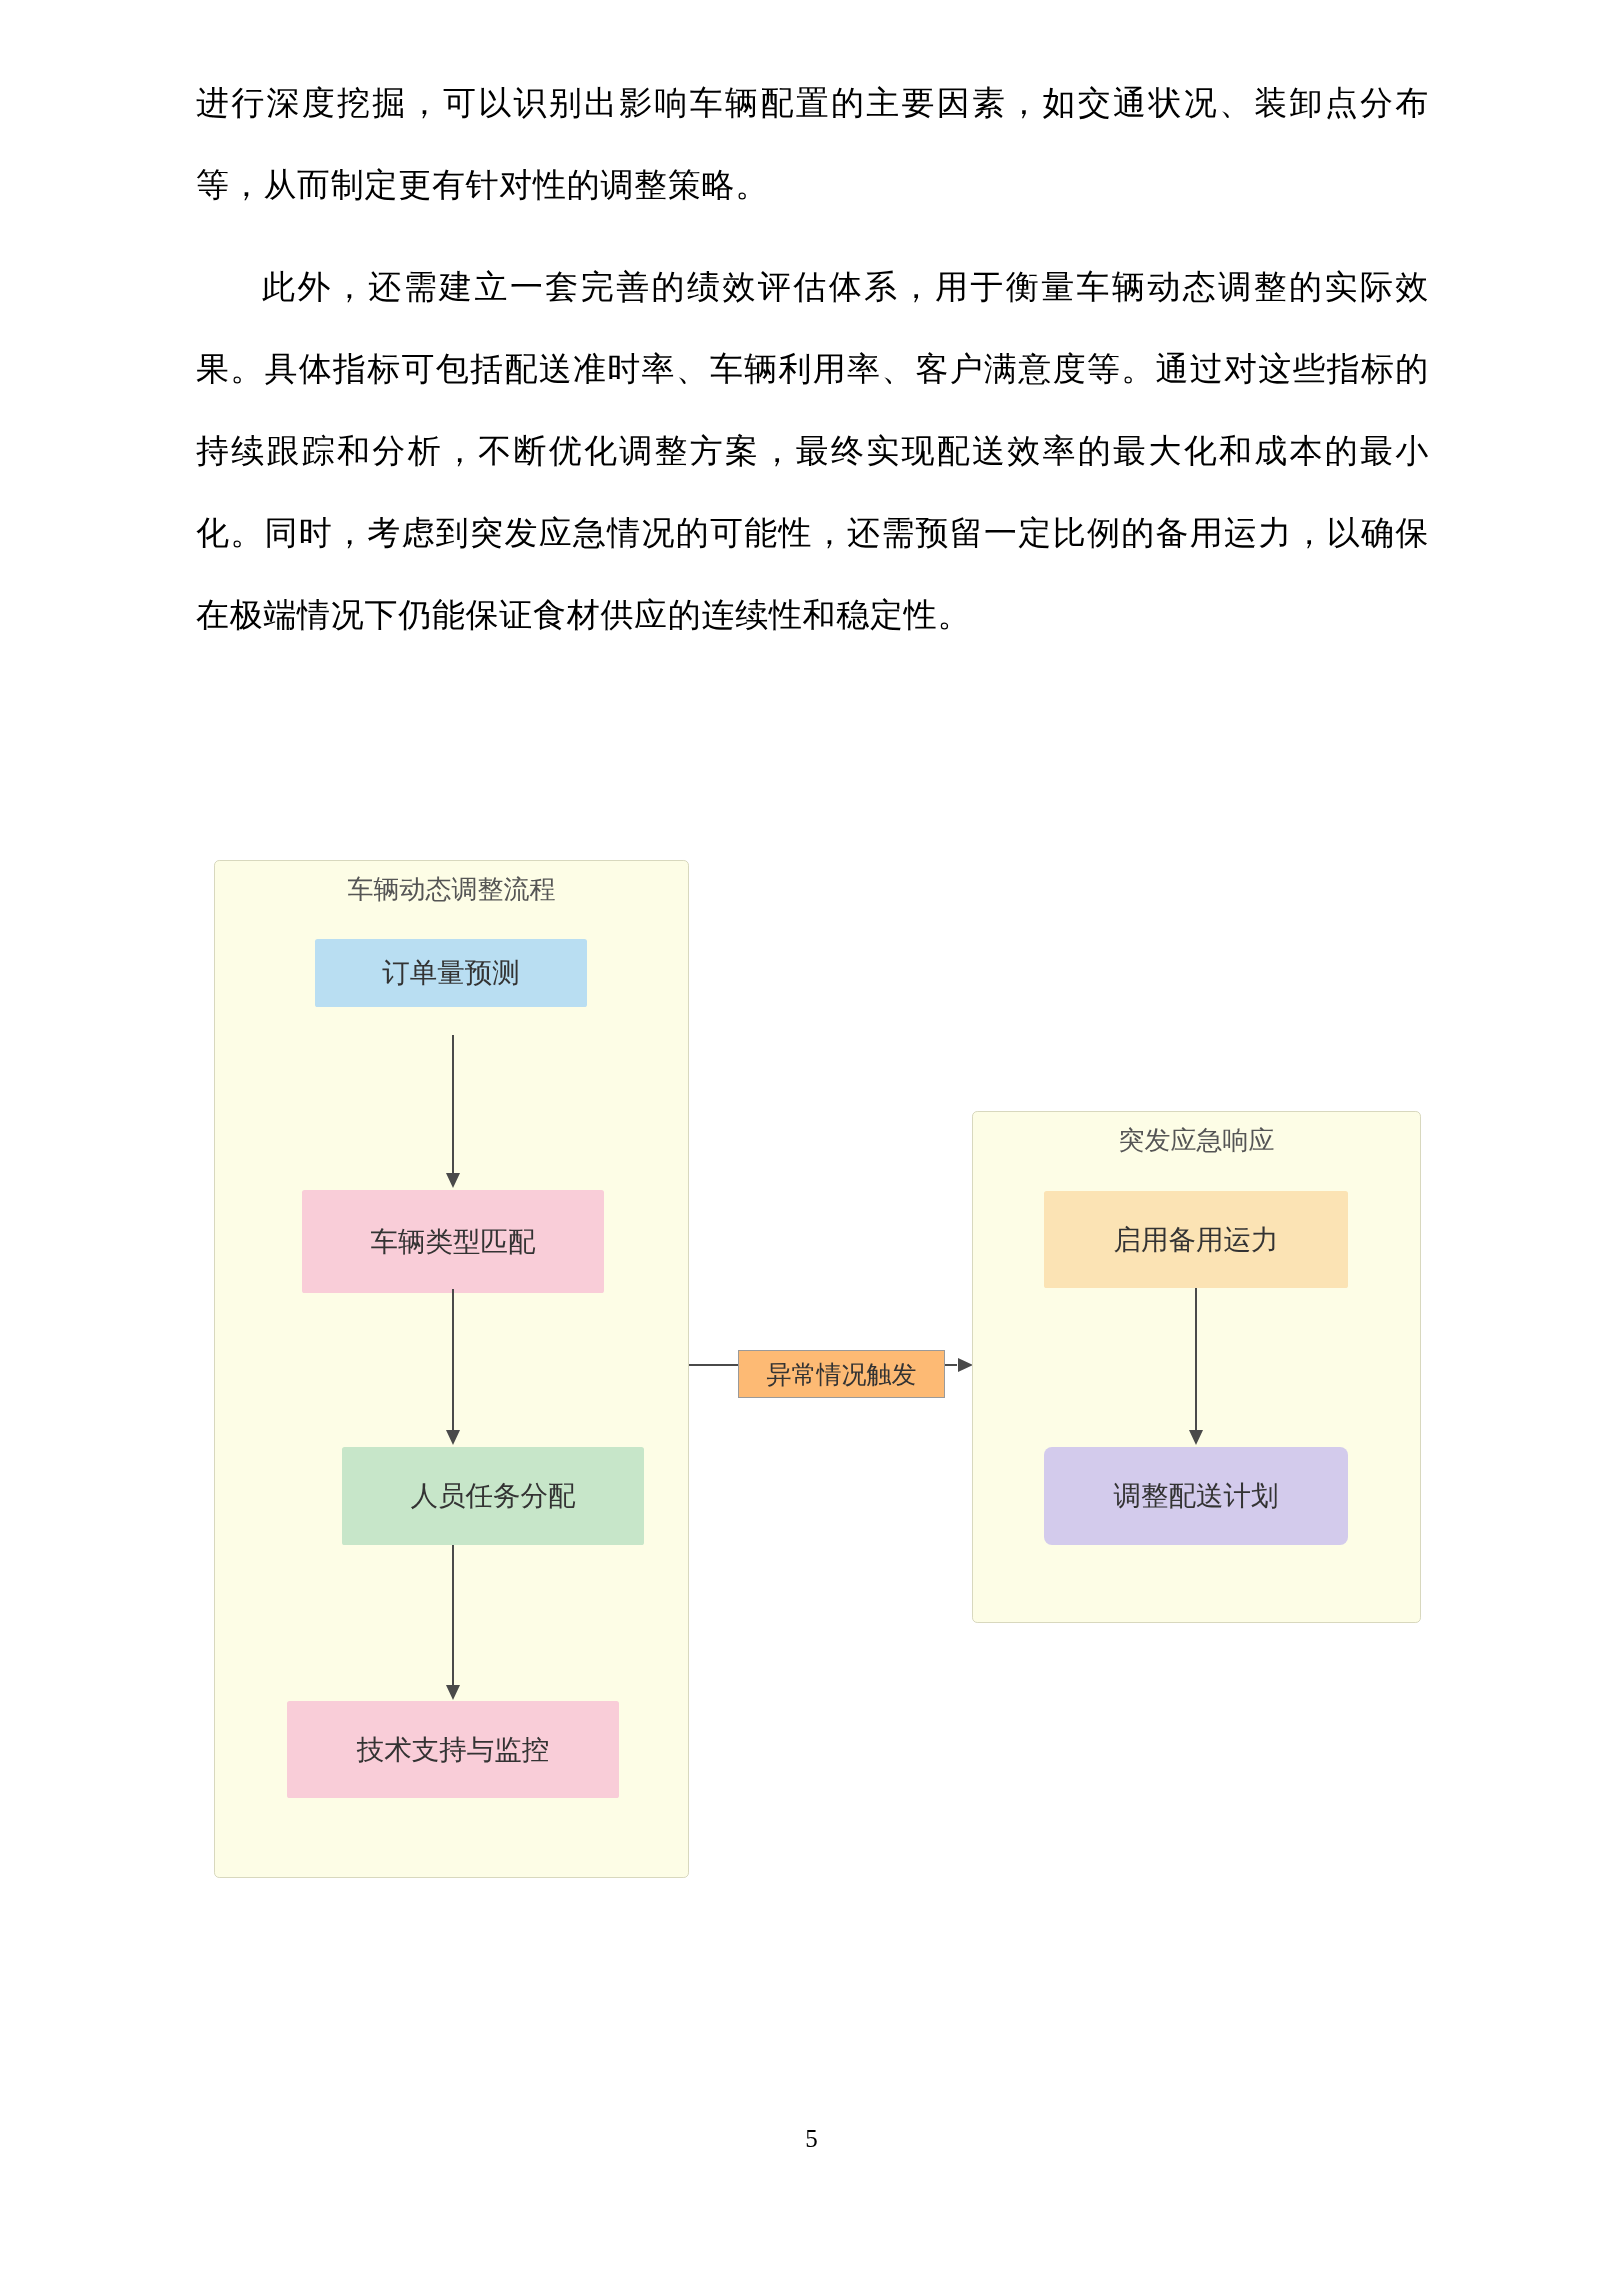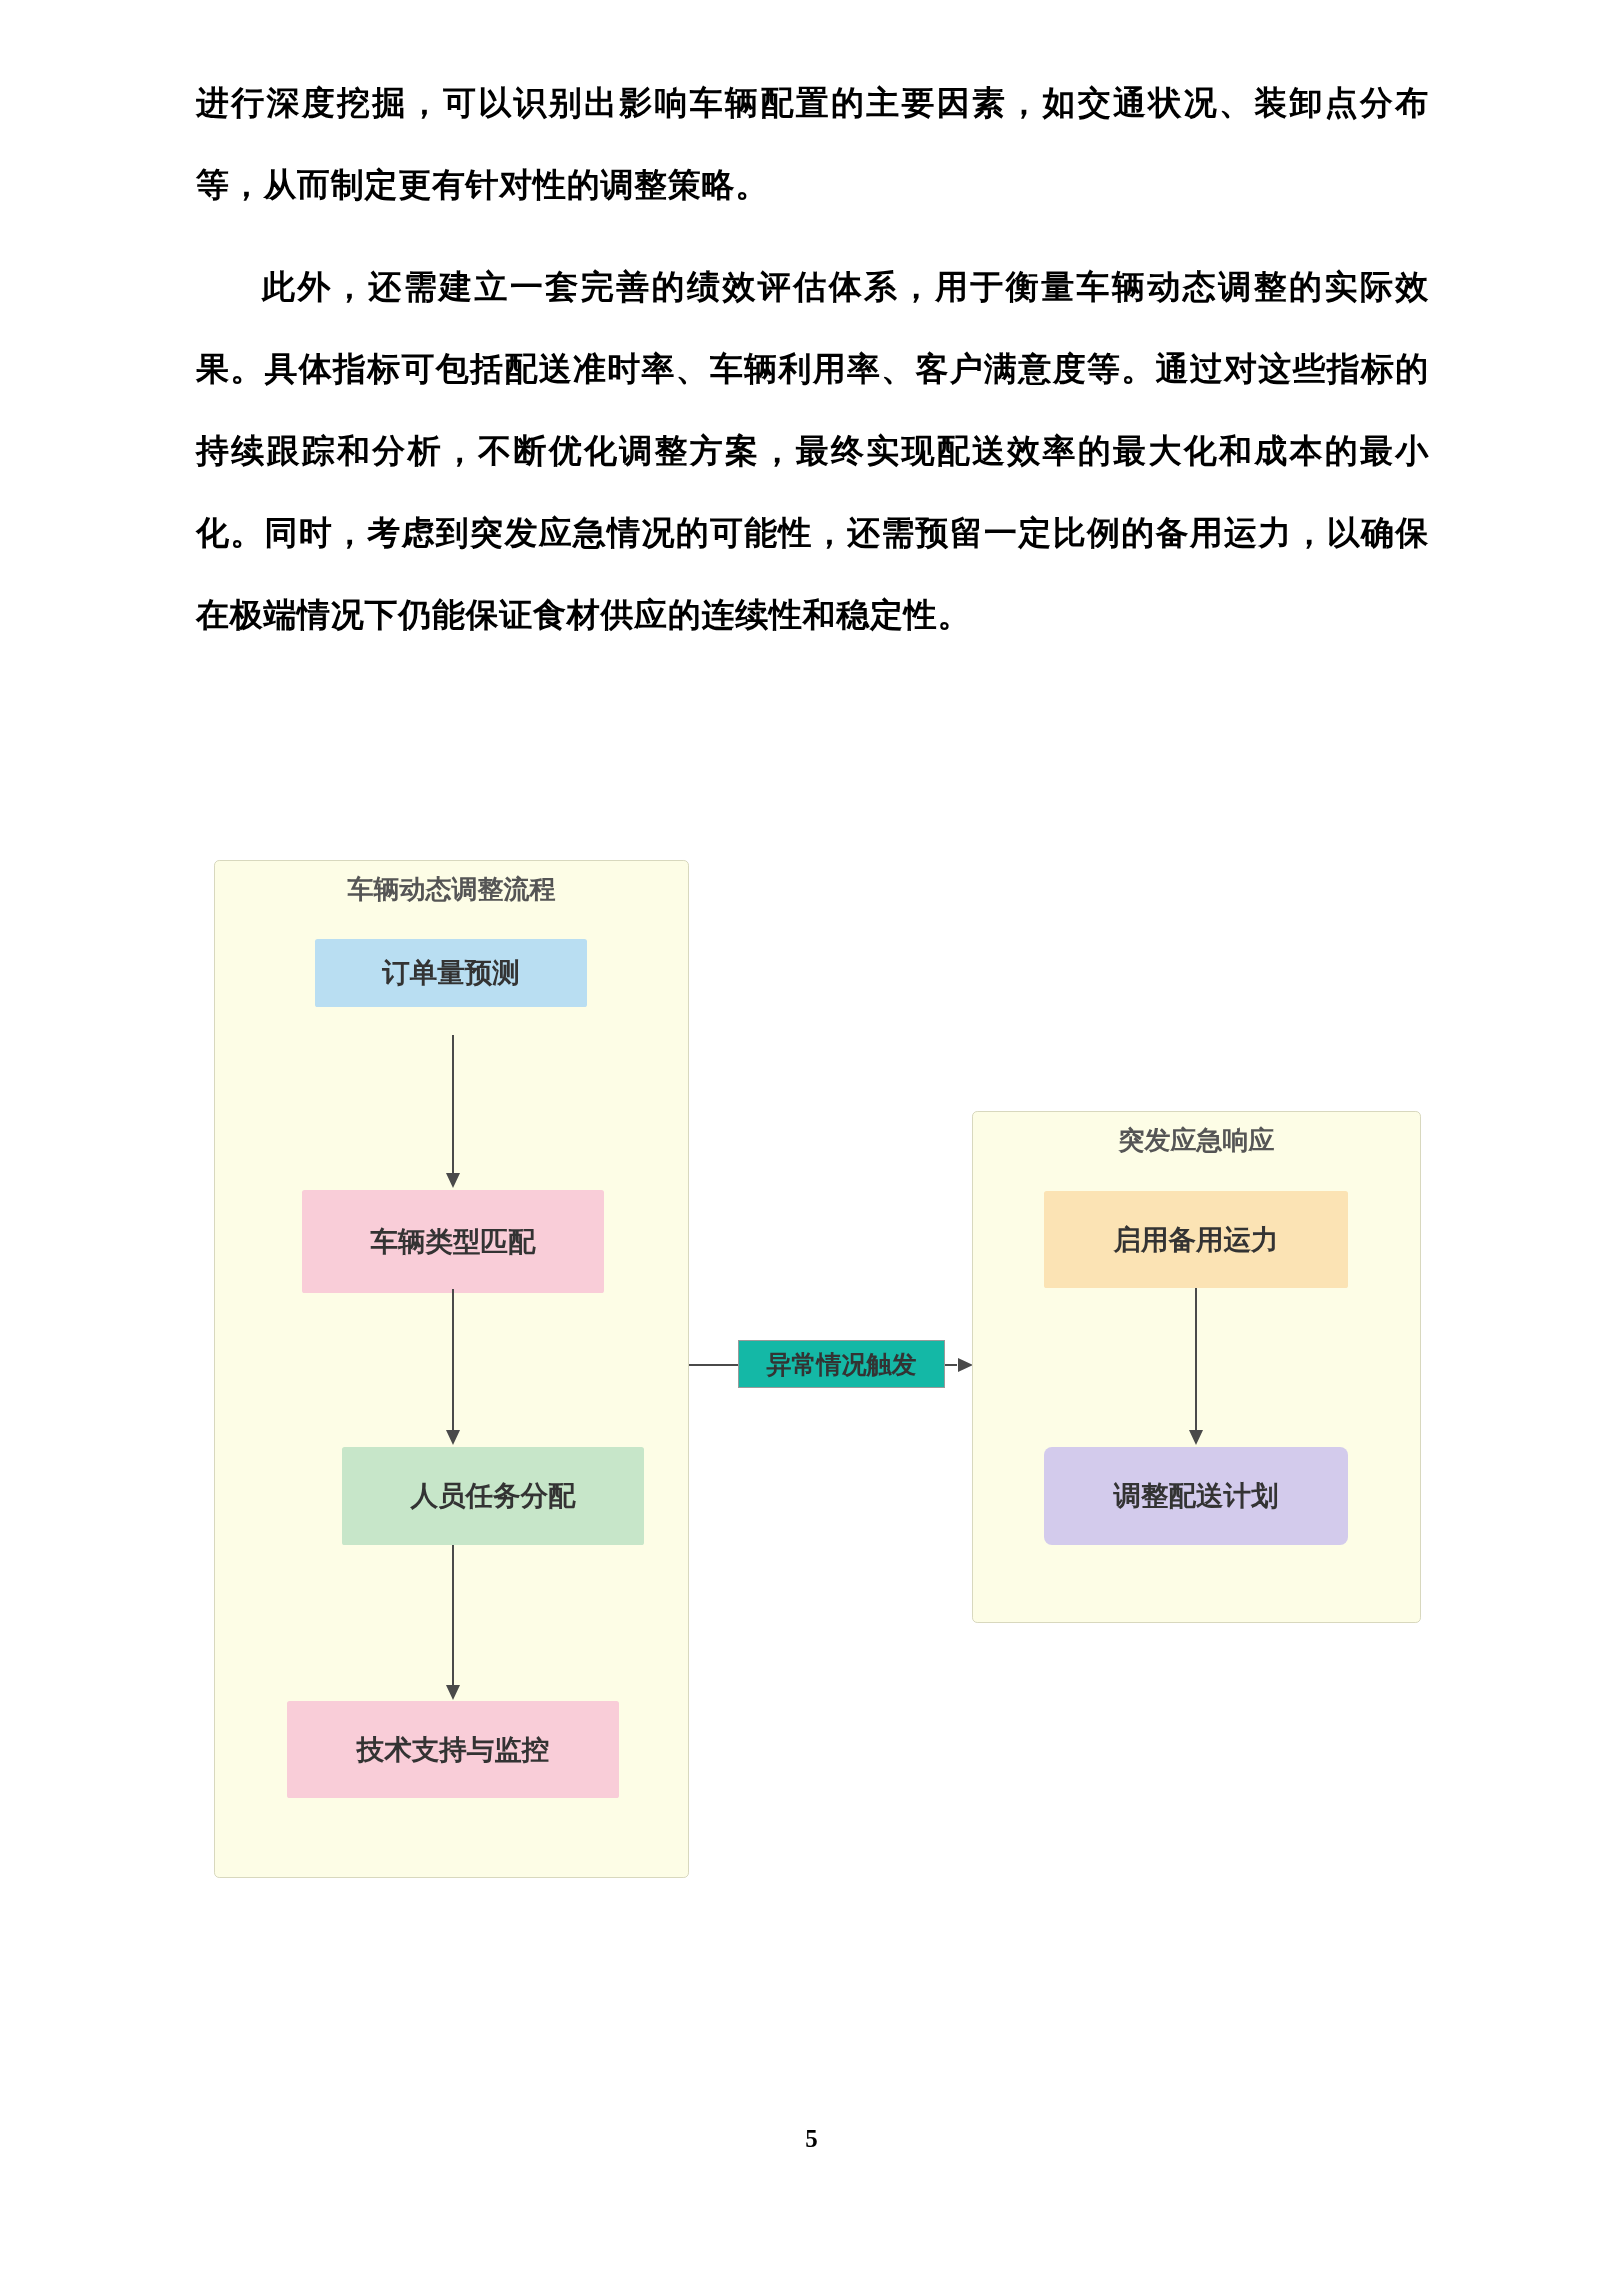--- a/index.html
+++ b/index.html
@@ -1,15 +1,15 @@
 <!DOCTYPE html>
 <html style="font-size:10.5px"><head>
 <meta charset="utf-8">
 <style>
-  * { margin:0; padding:0; box-sizing:border-box;font-weight:bold; }
+  * { margin:0; padding:0; box-sizing:border-box; }
   html,body { background:#888; }
   .page {
     position:relative;
     width:1623px;
     height:2295px;
     margin:0 auto;
     background:#ffffff;
     font-family:"Liberation Serif","DejaVu Serif",serif;
     color:#000;
     overflow:hidden;
@@ -84,25 +84,26 @@
     transform:translateY(-50%);
     border-top:7.2px solid transparent;
     border-bottom:7.2px solid transparent;
     border-left:15.7px solid #4a4a4a;
   }
   .connector-label {
     position:absolute;
     display:flex;
     align-items:center;
     justify-content:center;
-    background:#14b8a6;
+    background:#fdba74;
     border:1.3px solid #9a9a9a;
     font-size:25px;
     color:#333;
     z-index:2;
+    margin-top:10px;
   }
   
   .page-number {
     position:absolute;
     top:2125px;
     left:0;
     width:100%;
     text-align:center;
     font-size:25px;
     color:#000;

